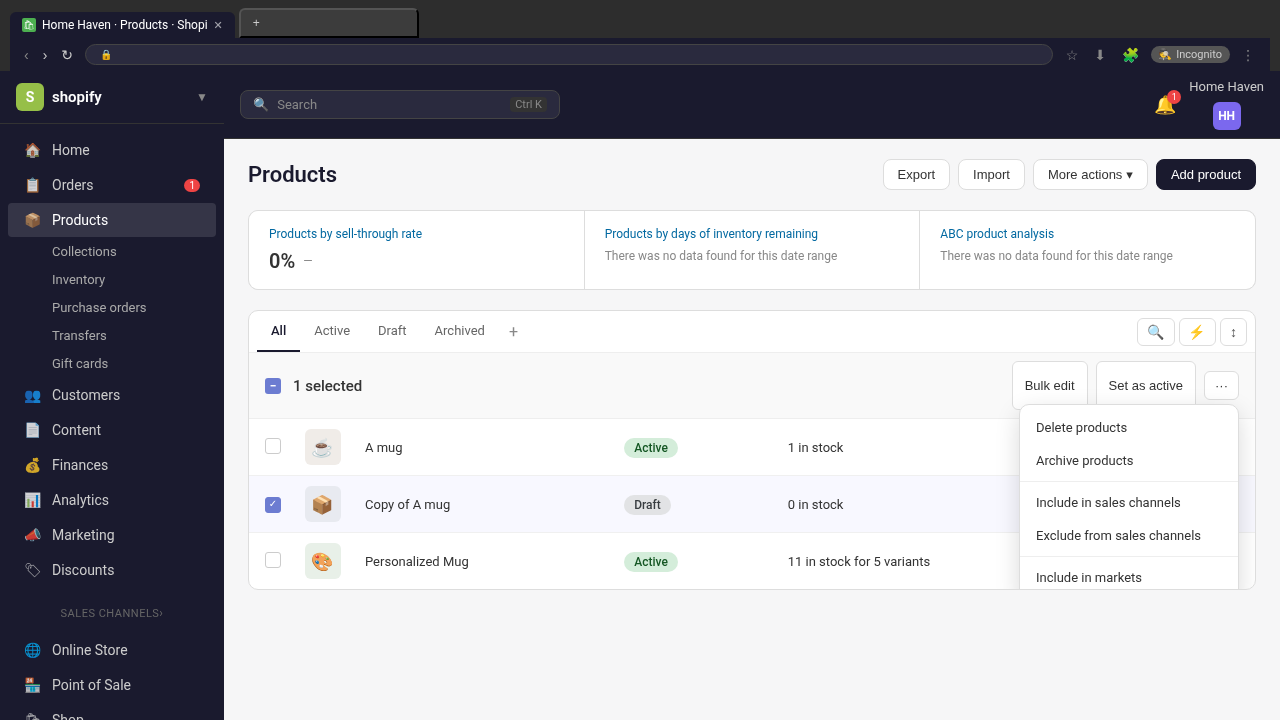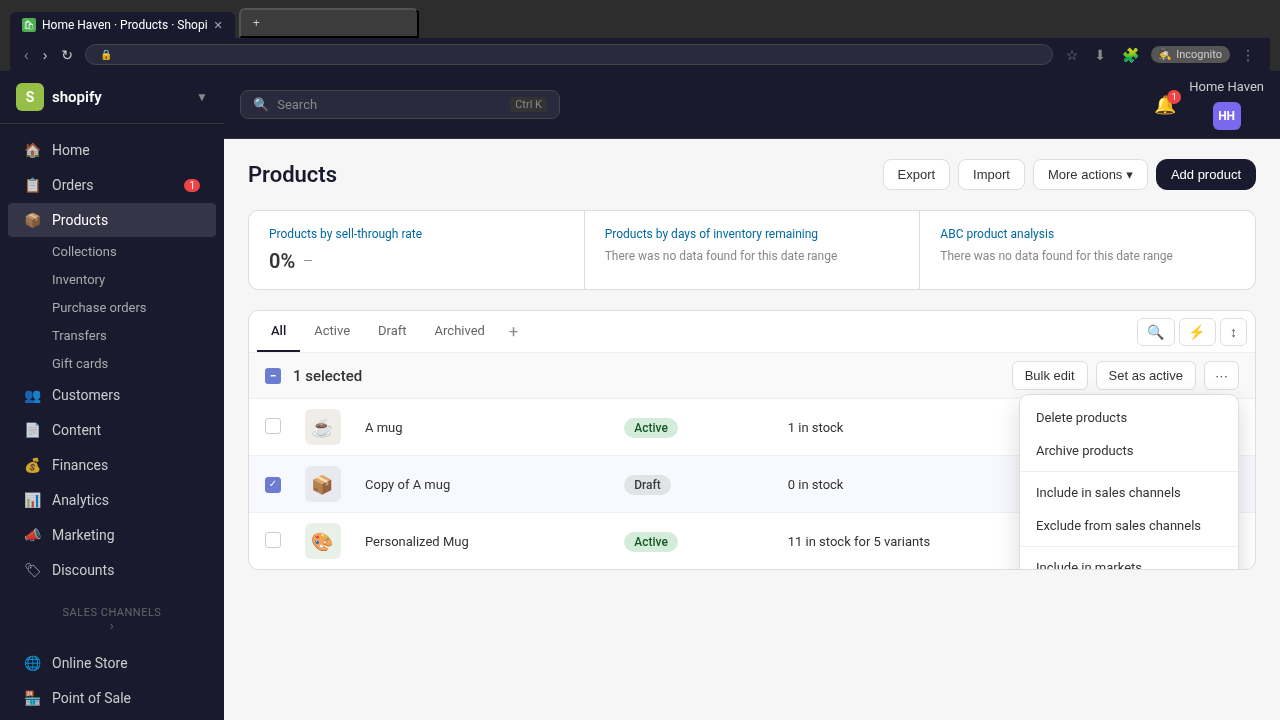--- a/index.html
+++ b/index.html
@@ -30,41 +30,41 @@
     .sidebar-header { padding: 12px 16px; display: flex; align-items: center; gap: 10px; border-bottom: 1px solid #333; }
     .shopify-logo { display: flex; align-items: center; gap: 8px; color: #fff; font-weight: 600; font-size: 15px; }
     .shopify-logo-icon { width: 28px; height: 28px; background: #96bf48; border-radius: 6px; display: flex; align-items: center; justify-content: center; color: white; font-weight: bold; font-size: 14px; }
     .store-selector { margin-left: auto; background: transparent; border: none; color: #888; cursor: pointer; font-size: 12px; }
     .nav-section { padding: 8px 0; }
     .nav-item { display: flex; align-items: center; gap: 10px; padding: 8px 16px; cursor: pointer; color: #ccc; font-size: 14px; position: relative; border-radius: 4px; margin: 1px 8px; }
     .nav-item.active { background: rgba(255,255,255,0.12); color: #fff; }
     .nav-item .nav-icon { width: 18px; height: 18px; display: flex; align-items: center; justify-content: center; font-size: 14px; opacity: 0.8; }
     .nav-item .badge { background: #e44; color: white; font-size: 10px; padding: 1px 5px; border-radius: 10px; margin-left: auto; }
     .nav-sub-item { display: flex; align-items: center; padding: 6px 16px 6px 44px; cursor: pointer; color: #aaa; font-size: 13px; border-radius: 4px; margin: 1px 8px; }
-    .nav-section-label { padding: 10px 16px 4px; font-size: 11px; color: #666; text-transform: uppercase; letter-spacing: 0.5px; display: flex; align-items: center; justify-content: center; flex-direction: column; }
+    .nav-section-label { padding: 10px 16px 4px; font-size: 11px; color: #666; text-transform: uppercase; letter-spacing: 0.5px; display: flex; align-items: center; justify-content: center; }
     .nav-section-label .expand-icon { font-size: 12px; color: #666; cursor: pointer; }
 
     
     .topbar { background: #1a1a2e; padding: 8px 16px; display: flex; align-items: center; gap: 12px; border-bottom: 1px solid #333; }
     .search-bar { flex: 0 0 320px; background: #2a2a3e; border: 1px solid #444; border-radius: 8px; padding: 6px 12px; display: flex; align-items: center; gap: 8px; color: #888; font-size: 13px; cursor: pointer; }
     .search-bar .search-icon { color: #666; }
     .search-shortcut { margin-left: auto; background: #333; padding: 1px 5px; border-radius: 4px; font-size: 11px; color: #888; }
     .topbar-right { margin-left: auto; display: flex; align-items: center; gap: 12px; }
     .notification-btn { position: relative; cursor: pointer; color: #ccc; font-size: 18px; }
     .notification-btn .notif-badge { position: absolute; top: -4px; right: -4px; background: #e44; color: white; font-size: 9px; width: 14px; height: 14px; border-radius: 50%; display: flex; align-items: center; justify-content: center; }
     .store-btn { display: flex; align-items: center; gap: 8px; cursor: pointer; color: #ccc; font-size: 13px; flex-direction: column; }
     .store-avatar { width: 28px; height: 28px; background: #7b68ee; border-radius: 6px; display: flex; align-items: center; justify-content: center; color: white; font-size: 12px; font-weight: bold; }
 
     
     .main-content { flex: 1; overflow-y: auto; background: #f6f6f7; padding: 20px 24px; }
     .page-header { display: flex; align-items: center; margin-bottom: 20px; }
     .page-title { font-size: 22px; font-weight: 600; color: #1a1a2e; flex: 1; }
     .header-actions { display: flex; gap: 8px; }
     .btn { padding: 7px 14px; border-radius: 8px; font-size: 13px; font-weight: 500; cursor: pointer; border: 1px solid #ddd; background: #fff; color: #333; }
-    .btn-primary { background: #1a1a2e; color: #fff; border-color: #1a1a2e; border-radius: 11px; }
+    .btn-primary { background: #1a1a2e; color: #fff; border-color: #1a1a2e; }
     .btn-more { display: flex; align-items: center; gap: 4px; }
 
     
     .stats-row { display: grid; grid-template-columns: 1fr 1fr 1fr; gap: 1px; background: #ddd; border: 1px solid #ddd; border-radius: 10px; overflow: hidden; margin-bottom: 20px; }
     .stat-card { background: #fff; padding: 16px 20px; }
     .stat-label { font-size: 12px; color: #0369a1; margin-bottom: 8px; }
     .stat-value { font-size: 20px; font-weight: 600; color: #333; display: flex; align-items: center; gap: 8px; }
     .stat-value .trend { font-size: 12px; color: #888; font-weight: normal; }
     .stat-no-data { font-size: 12px; color: #888; margin-top: 4px; }
 
@@ -76,21 +76,21 @@
     .table-tab-add { margin-left: 4px; color: #888; cursor: pointer; font-size: 16px; padding: 8px 6px; }
     .table-toolbar-icons { display: flex; gap: 4px; margin-left: auto; }
     .toolbar-icon-btn { background: transparent; border: 1px solid #ddd; border-radius: 6px; padding: 5px 9px; cursor: pointer; color: #555; font-size: 14px; }
 
     
     .bulk-bar { display: flex; align-items: center; padding: 8px 16px; background: #f9f9f9; border-bottom: 1px solid #eee; gap: 12px; }
     .bulk-checkbox { width: 16px; height: 16px; background: #6c7cd1; border-radius: 3px; display: flex; align-items: center; justify-content: center; cursor: pointer; }
     .bulk-checkbox::after { content: '−'; color: white; font-size: 12px; font-weight: bold; }
     .bulk-count { font-size: 15px; color: #333; font-weight: 500; }
     .bulk-actions { margin-left: auto; display: flex; gap: 8px; align-items: center; }
-    .bulk-btn { padding: 6px 12px; border-radius: 6px; font-size: 13px; cursor: pointer; border: 1px solid #ddd; background: #fff; color: #333; }
+    .bulk-btn { padding: 16px 12px; border-radius: 6px; font-size: 13px; cursor: pointer; border: 1px solid #ddd; background: #fff; color: #333; }
     .bulk-more-btn { padding: 6px 10px; border-radius: 6px; font-size: 13px; cursor: pointer; border: 1px solid #ddd; background: #fff; color: #333; }
 
     
     .products-table { width: 100%; border-collapse: collapse; }
     .products-table td { padding: 10px 16px; border-bottom: 1px solid #f0f0f0; font-size: 13px; color: #333; vertical-align: middle; }
     .products-table tr:last-child td { border-bottom: none; }
     .product-img { width: 36px; height: 36px; background: #ddd; border-radius: 6px; overflow: hidden; display: flex; align-items: center; justify-content: center; font-size: 18px; }
     .product-img.mug { background: #f0ece8; }
     .product-img.copy { background: #e8eaf0; }
     .product-img.personalized { background: #e8f0e8; }

